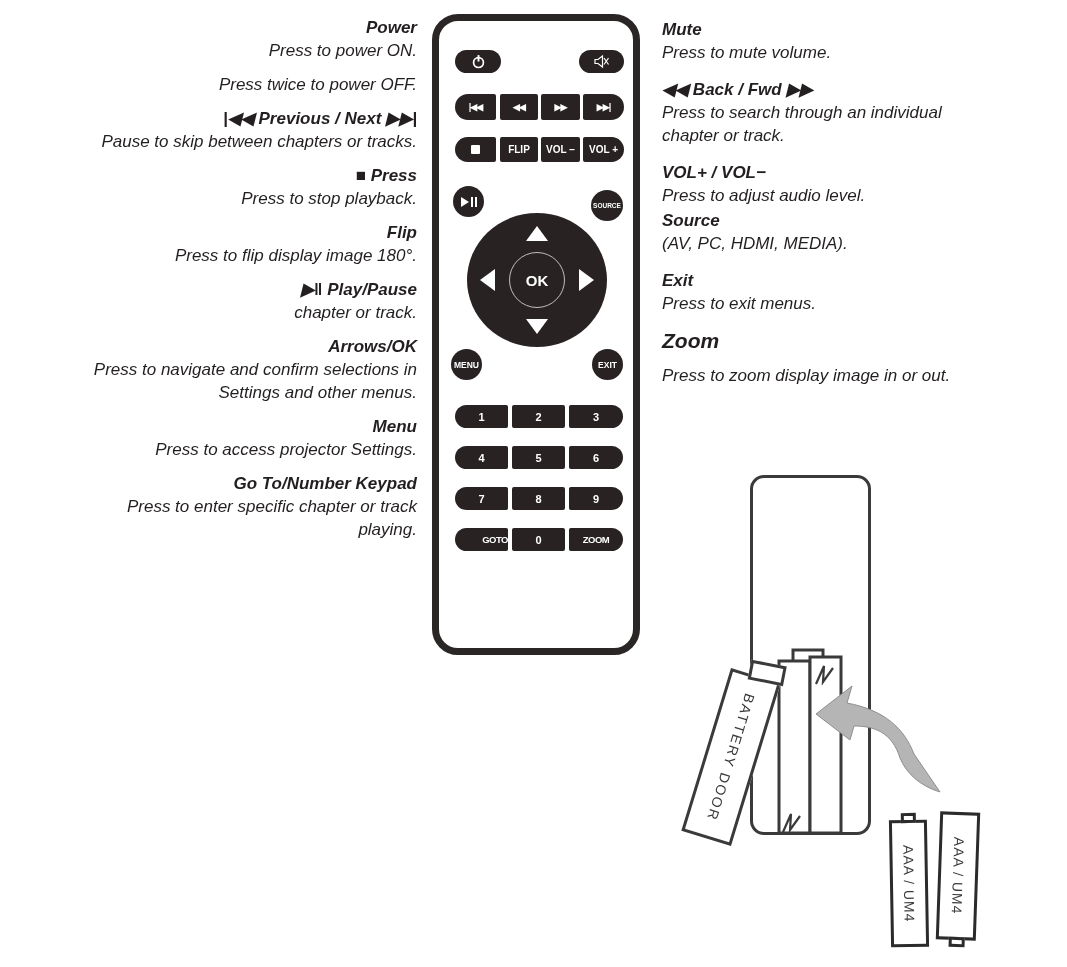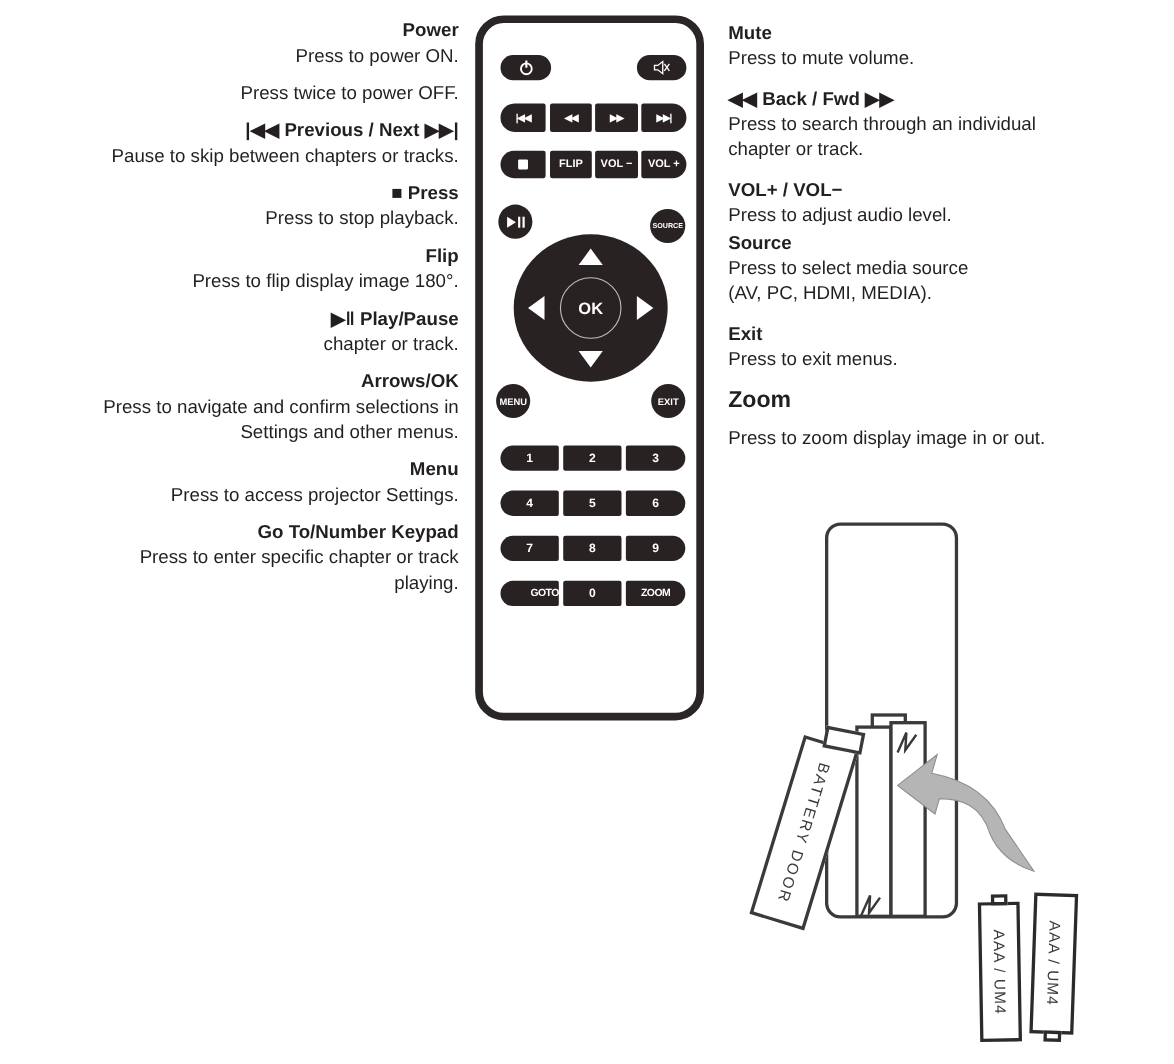--- a/index.html
+++ b/index.html
@@ -2,21 +2,21 @@
 <html><head>
 <meta charset="utf-8">
 <style>
   html,body{margin:0;padding:0;}
   body{width:1067px;height:967px;background:#fff;position:relative;overflow:hidden;
        font-family:"Liberation Sans", sans-serif;color:#231f20;}
   
   .lcol{position:absolute;left:18px;top:16px;width:399px;text-align:right;
         font-size:17px;line-height:23px;}
   .rcol{position:absolute;left:662px;top:18px;width:400px;font-size:17px;line-height:23px;}
-  .grp{margin-bottom:11px;}
+  .grp{margin-bottom:11px;font-style:italic;}
   .rcol .grp{margin-bottom:14px;}
   .grp .t{font-weight:bold;}
   .rcol .grp.tight{margin-bottom:2px;}
   .rcol .grp.big{margin-top:6px;}
   .rcol .grp.big .t{font-size:21px;margin-bottom:12px;}
   
   .remote{position:absolute;left:432px;top:14px;width:208px;height:641px;background:#fff;
           border:7px solid #2b2626;border-radius:26px;box-sizing:border-box;}
   .btn{position:absolute;background:#282223;color:#fff;display:flex;align-items:center;
        justify-content:center;box-sizing:border-box;font-weight:bold;}
@@ -114,21 +114,20 @@
     <div class="t">◀◀ Back / Fwd ▶▶</div>
     <div>Press to search through an individual</div>
     <div>chapter or track.</div>
   </div>
   <div class="grp tight">
     <div class="t">VOL+ / VOL−</div>
     <div>Press to adjust audio level.</div>
   </div>
   <div class="grp">
     <div class="t">Source</div>
-    <div>Press to select media source</div>
     <div>(AV, PC, HDMI, MEDIA).</div>
   </div>
   <div class="grp">
     <div class="t">Exit</div>
     <div>Press to exit menus.</div>
   </div>
   <div class="grp big">
     <div class="t">Zoom</div>
     <div>Press to zoom display image in or out.</div>
   </div>

